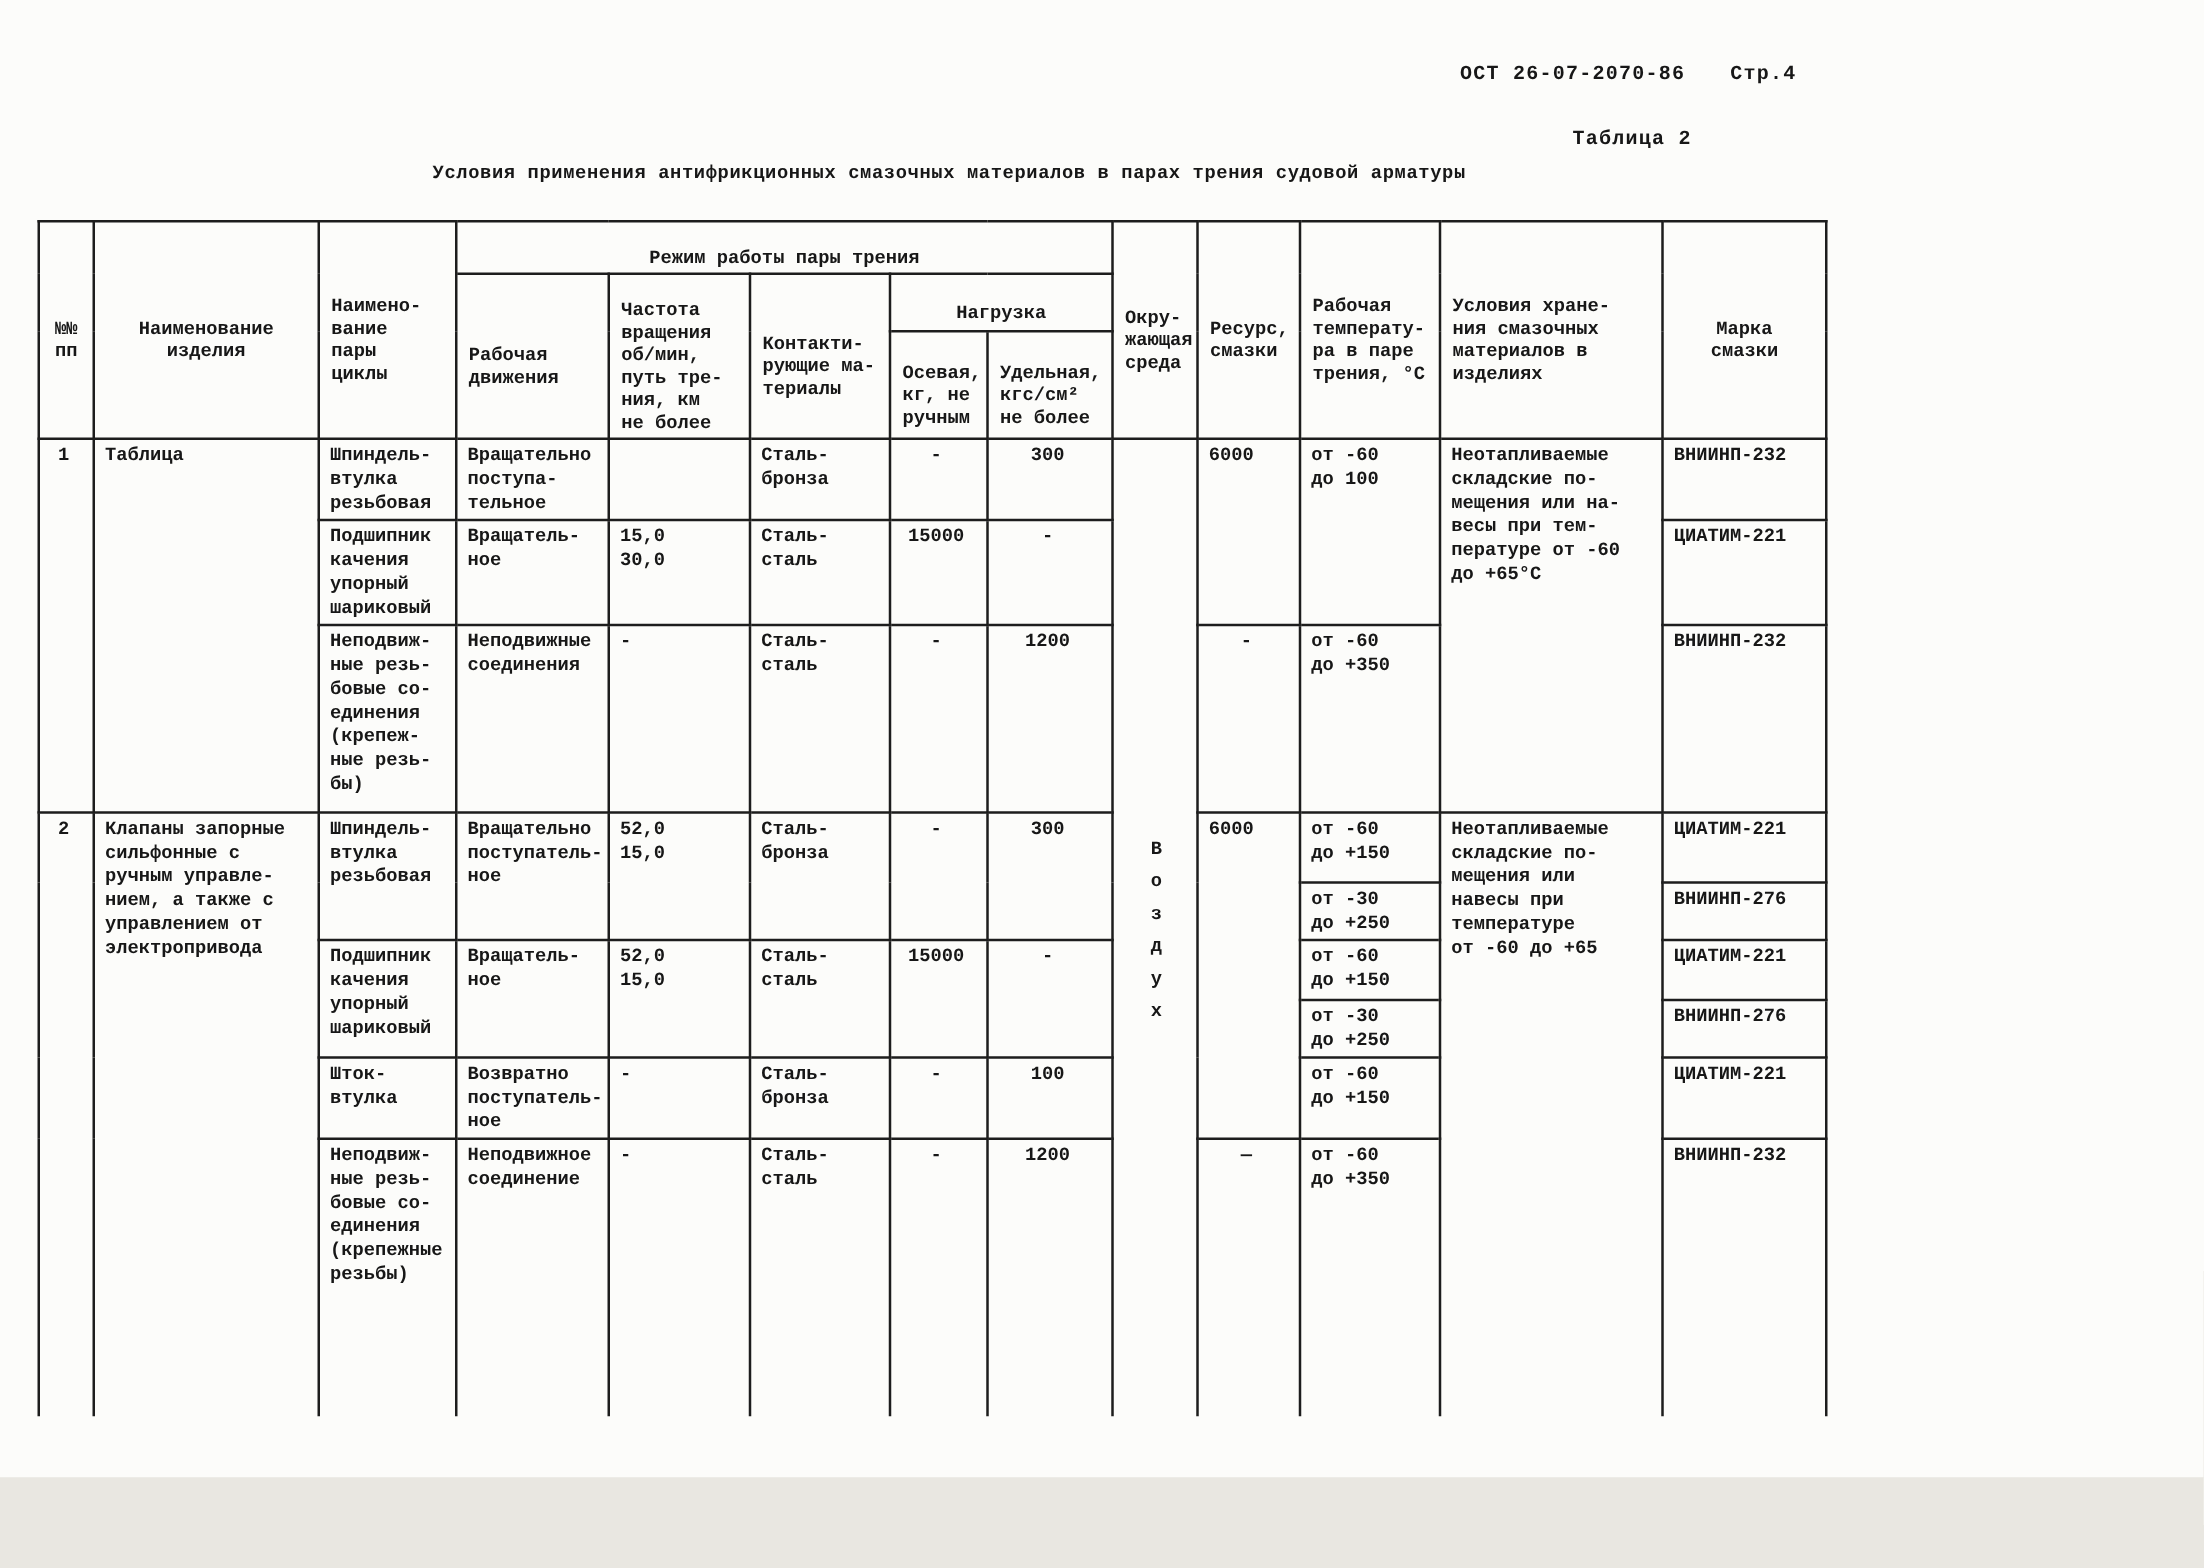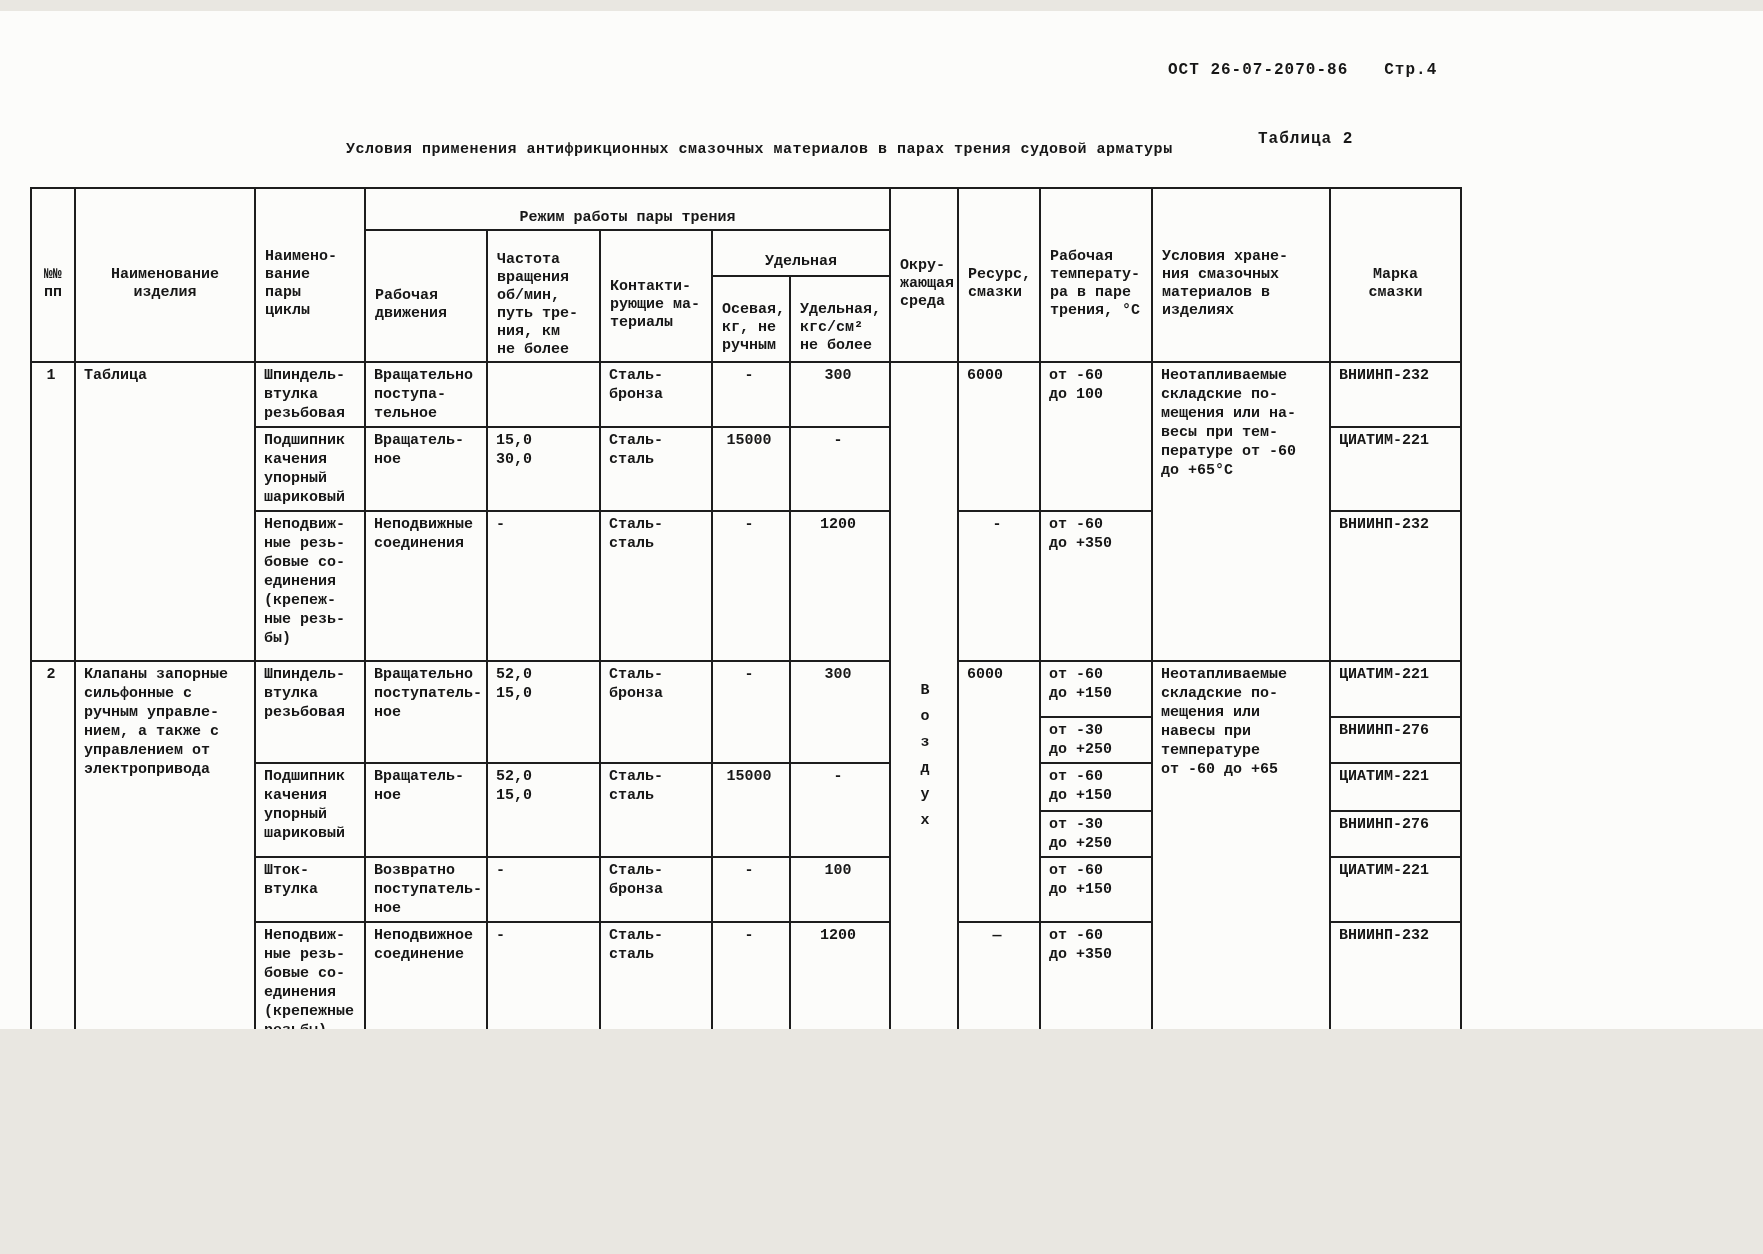--- a/index.html
+++ b/index.html
@@ -1,33 +1,32 @@
 <!DOCTYPE html>
 <html><head>
 <meta charset="utf-8">
 <style>
   * { margin: 0; padding: 0; box-sizing: border-box; }
   html, body { background: #e9e7e1; }
   .page {
     position: relative;
     width: 1763px;
-    height: 1018px;
+    height: 1182px;
     background: #fcfcfa;
     color: #171717;
     font-family: "Liberation Mono", "DejaVu Sans Mono", monospace;
     font-weight: 700;
     overflow: hidden;
-    margin-top: 11px;
   }
   .docref {
     position: absolute; left: 1168px; top: 50px;
     font-size: 16px; letter-spacing: 1px; white-space: nowrap;
   }
   .docref .pgno { margin-left: 36px; }
-  .tablabel { position: absolute; left: 1258px; top: 119px; font-size: 16px; letter-spacing: 1px; }
+  .tablabel { position: absolute; left: 1258px; top: 102px; font-size: 16px; letter-spacing: 1px; }
   .title { position: absolute; left: 346px; top: 130px; font-size: 15px; letter-spacing: 0.5px; white-space: nowrap; }
 
   table.main {
     position: absolute; left: 30px; top: 176px;
     width: 1430px;
     border-collapse: collapse;
     table-layout: fixed;
   }
   td {
     border: 2px solid #1d1d1d;
@@ -115,21 +114,21 @@
 движения</td>
       <td rowspan="2">Частота
 вращения
 об/мин,
 путь тре-
 ния, км
 не более</td>
       <td rowspan="2">Контакти-
 рующие ма-
 териалы</td>
-      <td class="hc" colspan="2">Удельная</td>
+      <td class="hc" colspan="2">Нагрузка</td>
     </tr>
     <tr class="hr h78">
       <td>Осевая,
 кг, не
 ручным</td>
       <td>Удельная,
 кгс/см²
 не более</td>
     </tr>
 

